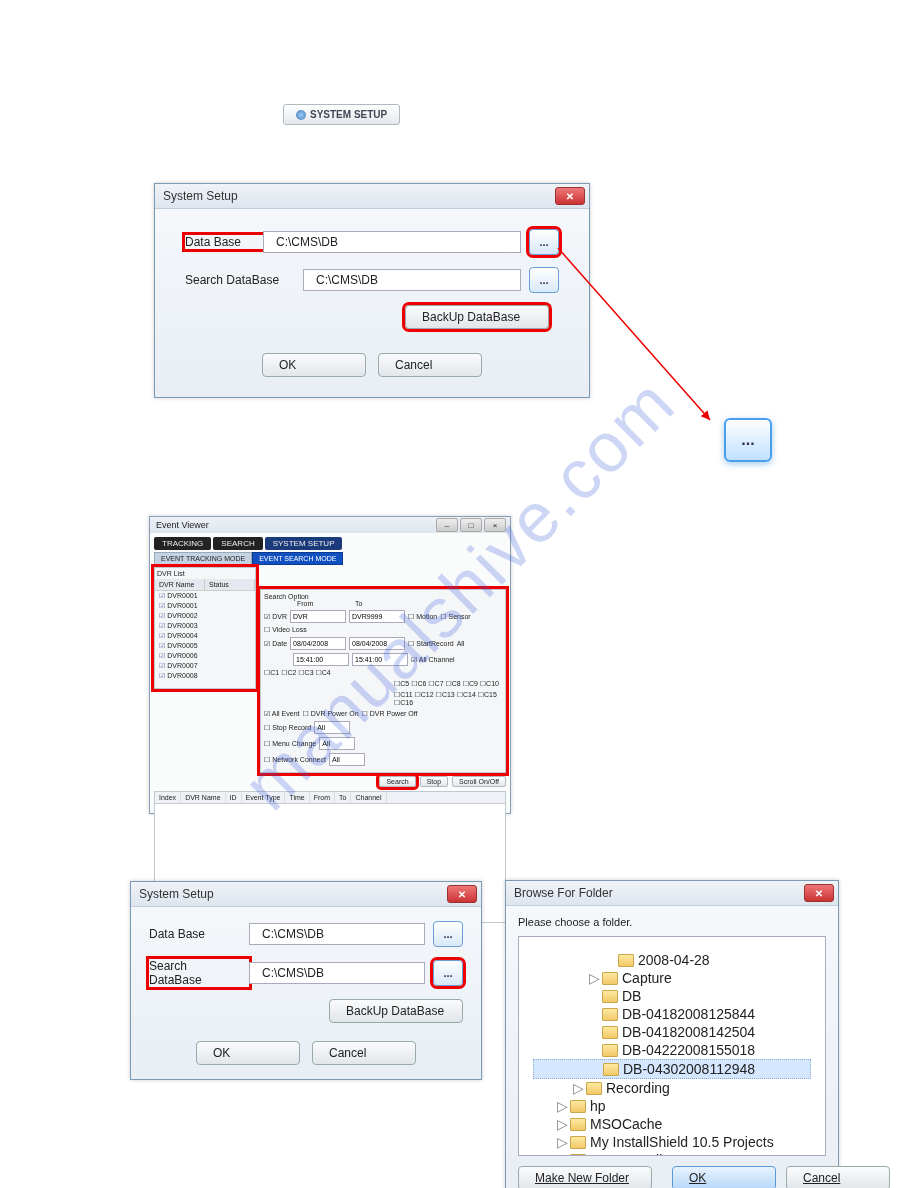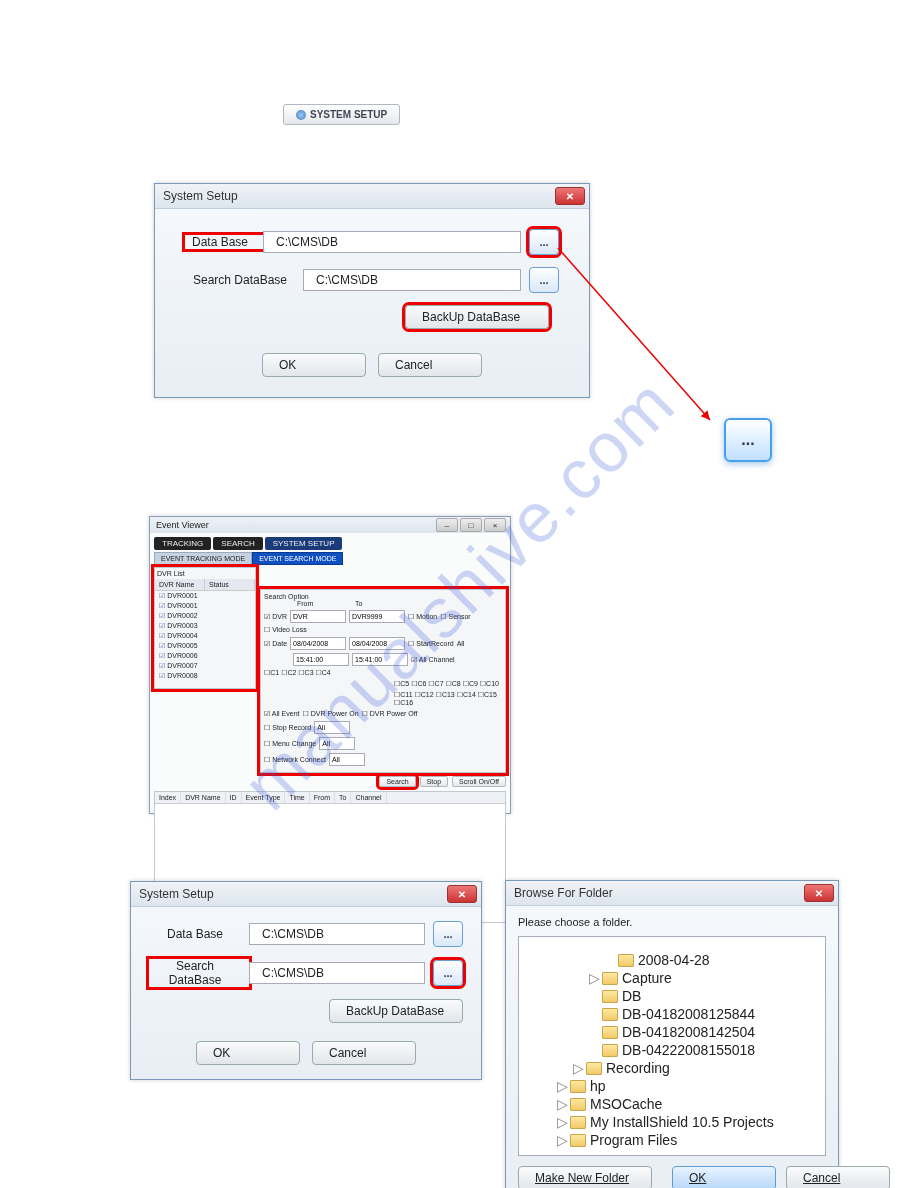--- a/index.html
+++ b/index.html
@@ -55,21 +55,21 @@
   .dialog-body {
     padding: 20px 30px;
   }
   .form-row {
     display: flex;
     align-items: center;
     margin-bottom: 12px;
   }
   .form-label {
     width: 110px;
-    text-align: center;
+    text-align: left;
     padding-right: 8px;
     font-size: 12px;
   }
   .form-input {
     flex: 1;
     border: 1px solid #aab;
     background: #fff;
     height: 20px;
     padding: 0 12px;
     font-size: 12px;
@@ -398,20 +398,26 @@
           <span class="expander"></span>
           <span class="fld"></span>
           <span>DB-04182008142504</span>
         </div>
         <div class="tree-row">
           <span class="indent" style="width: 52px;"></span>
           <span class="expander"></span>
           <span class="fld"></span>
           <span>DB-04222008155018</span>
         </div>
+        <div class="tree-row sel">
+          <span class="indent" style="width: 52px;"></span>
+          <span class="expander"></span>
+          <span class="fld"></span>
+          <span>DB-04302008112948</span>
+        </div>
         <div class="tree-row">
           <span class="indent" style="width: 36px;"></span>
           <span class="expander">▷</span>
           <span class="fld"></span>
           <span>Recording</span>
         </div>
         <div class="tree-row">
           <span class="indent" style="width: 20px;"></span>
           <span class="expander">▷</span>
           <span class="fld"></span>

